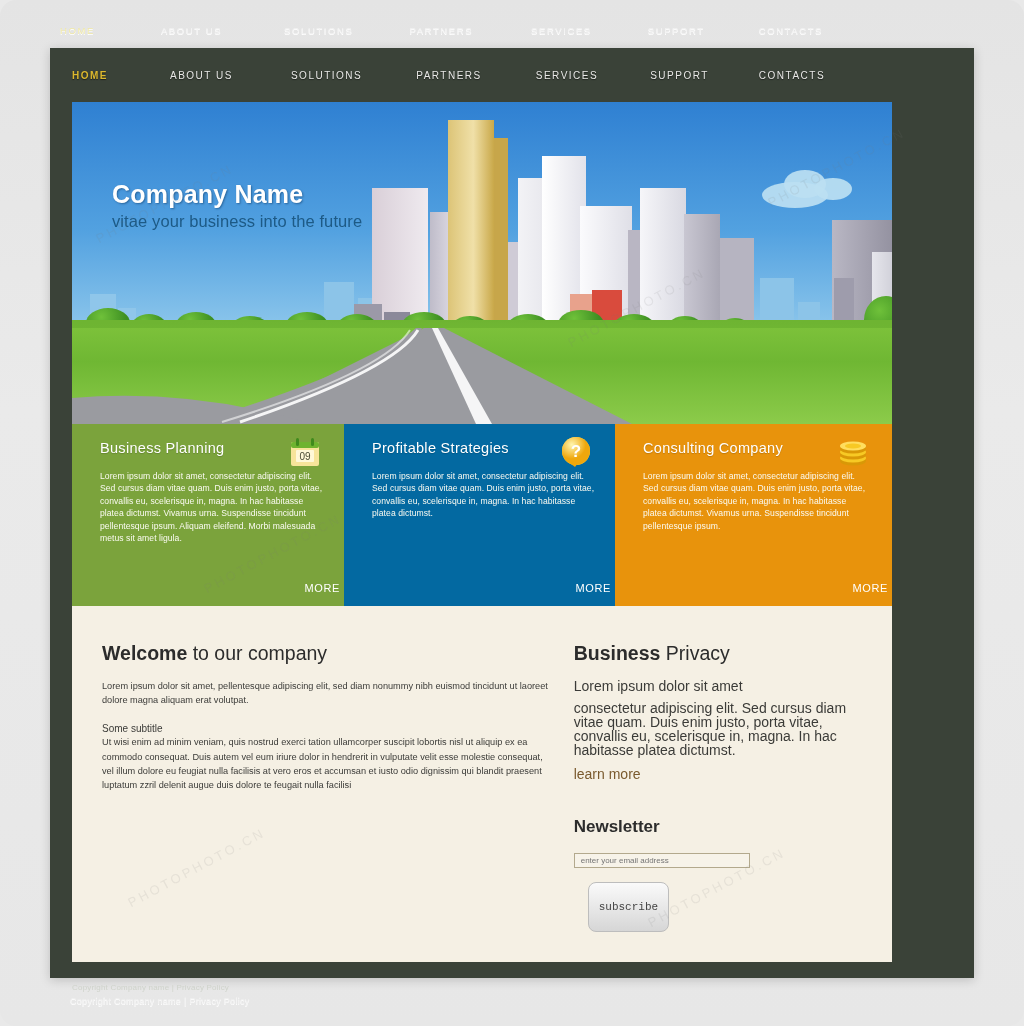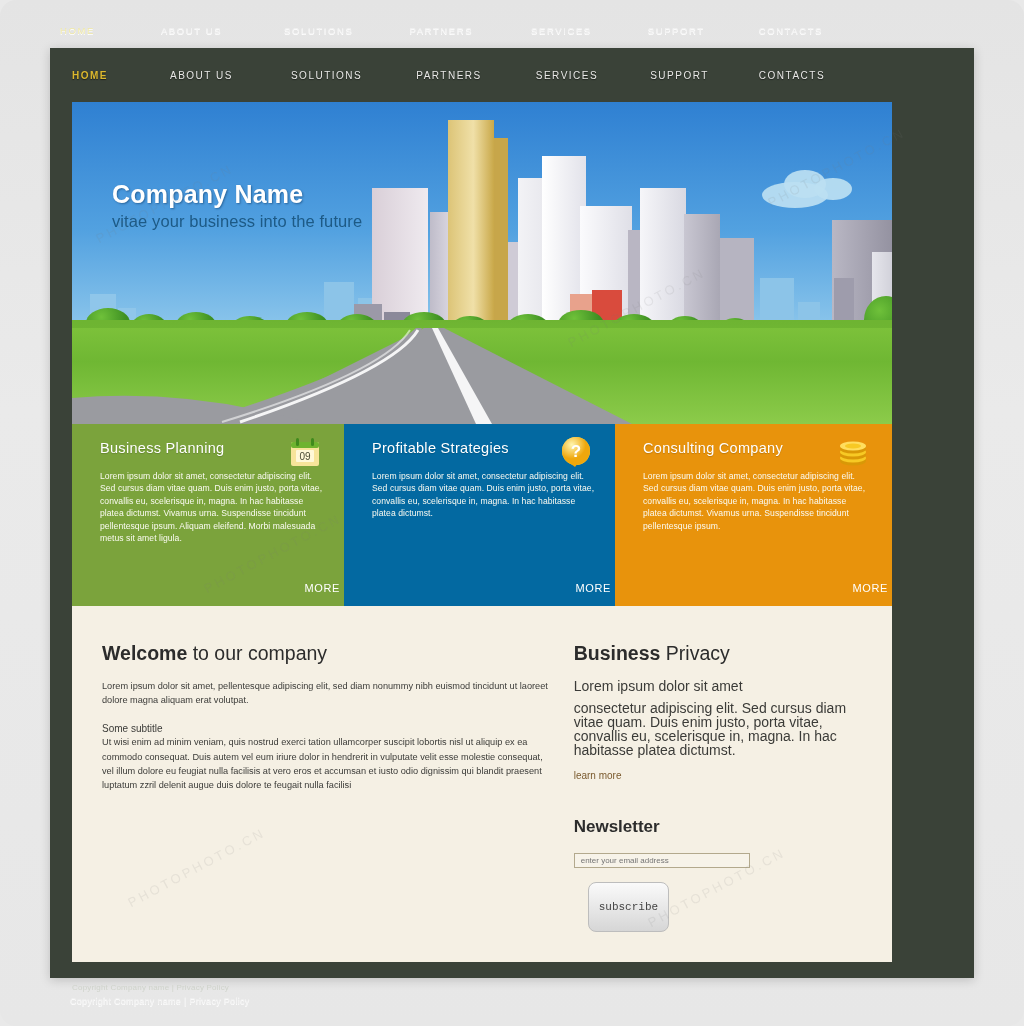--- a/index.html
+++ b/index.html
@@ -129,21 +129,21 @@
     font-size: 9.2px; line-height: 14.2px; color: #3b3b38; margin: 0 0 16px 0;
   }
   .sub-label { font-size: 10px; color: #3b3b38; margin: 0 0 1px 0; }
   .linkrow { margin-top: 24px; display: flex; gap: 56px; }
   .arrow-link {
     font-size: 8.4px; color: #7a5a2e; text-decoration: none; letter-spacing: .1px;
   }
   .arrow-link .arw { color: #b4762a; margin-right: 4px; font-size: 8px; }
 
   .side-p { font-size: 14px; line-height: 14px; color: #3b3b38; margin: 0 0 8px 0; }
-  .side-link { font-size: 10px; color: #7a5a2e; text-decoration: none; }
+  .side-link { font-size: 14px; color: #7a5a2e; text-decoration: none; }
   .h-news { font-size: 17px; font-weight: bold; color: #2c2c2c; margin: 34px 0 12px 0; }
   #email {
     width: 176px; height: 15px; box-sizing: border-box;
     border: 1px solid #b3a98d; background: #f7f3e9;
     font-size: 8px; color: #6b6558; padding: 0 6px;
     font-family: "Liberation Sans", sans-serif;
   }
   #subscribe {
     margin-top: 14px; margin-left: 14px;
     border: 1px solid #bdbdbd; border-radius: 8px;

